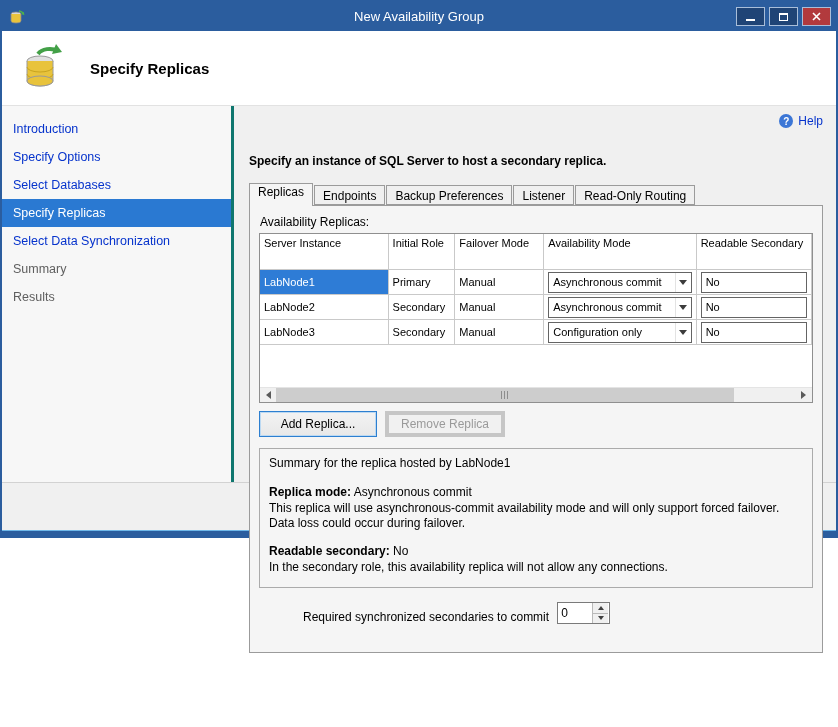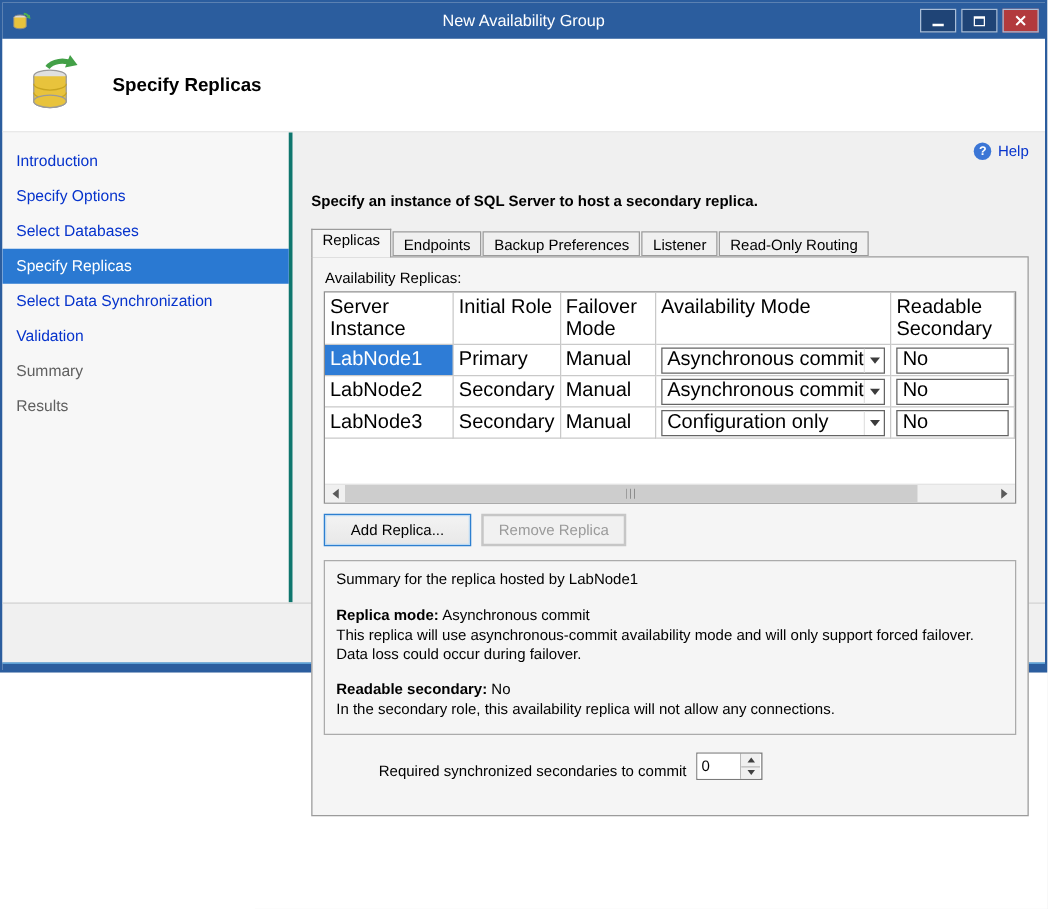--- a/index.html
+++ b/index.html
@@ -67,21 +67,21 @@
     height:23px; padding-top:0; margin-bottom:-1px;
     background:#f5f5f5; border-bottom:none; cursor:default;
   }
   .tab-panel {
     position:relative; z-index:1; border:1px solid #9b9b9b; background:#f5f5f5;
     padding:7px 9px 12px; min-height:448px;
   }
   .avail-label { font-size:12px; margin:2px 0 4px 1px; }
   
   .grid-wrap { border:1px solid #8f8f8f; background:#fff; height:170px; position:relative; overflow:hidden; }
-  table.grid { border-collapse:collapse; table-layout:fixed; font-size:16px; margin:-1px 0 4px -1px; }
+  table.grid { border-collapse:collapse; table-layout:fixed; font-size:11px; margin:-1px 0 4px -1px; }
   table.grid th {
     border:1px solid #c9c9c9; font-weight:normal; text-align:left; vertical-align:top;
     padding:3px 4px 2px; height:36px; background:#fff; white-space:normal; overflow:hidden;
   }
   table.grid td { border:1px solid #c9c9c9; height:25px; padding:0 4px; white-space:nowrap; overflow:hidden; }
   td.combo-cell { padding:1px; }
   .selected-cell { background:#2e7cd6; color:#fff; }
   .combo { height:21px; border:1px solid #646464; background:#fff; display:flex; align-items:center; cursor:pointer; }
   .combo-text { flex:1; padding-left:4px; white-space:nowrap; overflow:hidden; color:#000; }
   .combo-arrow { width:16px; align-self:stretch; display:flex; align-items:center; justify-content:center; border-left:1px solid #e3e3e3; }
@@ -91,21 +91,21 @@
   .sb-arrow { width:16px; display:flex; align-items:center; justify-content:center; cursor:pointer; }
   .sb-arrow.left::after  { content:""; border:4px solid transparent; border-right:5px solid #5a5a5a; margin-right:3px; }
   .sb-arrow.right::after { content:""; border:4px solid transparent; border-left:5px solid #5a5a5a; margin-left:3px; }
   .sb-track { flex:1; position:relative; }
   .sb-thumb { position:absolute; left:0; top:0; bottom:0; width:88%; background:#cdcdcd; display:flex; align-items:center; justify-content:center; cursor:pointer; }
   .sb-grip { width:8px; height:8px; background:repeating-linear-gradient(90deg,#8d8d8d 0 1px,transparent 1px 3px); }
   
   .grid-buttons { margin-top:8px; display:flex; gap:8px; }
   .btn {
     font-size:12px; height:26px; padding:0 12px; cursor:pointer; font-family:inherit;
-    background:linear-gradient(#f3f3f3,#e8e8e8); border:2px solid #701a75; color:#000;
+    background:linear-gradient(#f3f3f3,#e8e8e8); border:4px solid #701a75; color:#000;
   }
   .btn.add { min-width:118px; border:1px solid #2d7fd0; box-shadow:inset 0 0 0 1px #bcd9f2; }
   .btn.remove { min-width:108px; color:#9a9a9a; background:#f1f1f1; border-color:#c6c6c6; cursor:default; }
   
   .summary-box { border:1px solid #ababab; margin-top:11px; padding:7px 9px 11px; font-size:12px; line-height:1.25; }
   .summary-title { font-weight:normal; margin-bottom:14px; }
   .sum-line { margin-bottom:1px; }
   .sum-label { font-weight:bold; }
   .sum-gap { height:12px; }
   
@@ -172,21 +172,20 @@
   </div>
 
   <div class="body">
 
     <div class="sidebar">
       <div class="nav-item link">Introduction</div>
       <div class="nav-item link">Specify Options</div>
       <div class="nav-item link">Select Databases</div>
       <div class="nav-item selected">Specify Replicas</div>
       <div class="nav-item link">Select Data Synchronization</div>
-      <div class="nav-item link">Validation</div>
       <div class="nav-item disabled">Summary</div>
       <div class="nav-item disabled">Results</div>
     </div>
 
     <div class="main">
 
       <div class="help-row">
         <span class="help-icon">?</span>
         <span class="help-label">Help</span>
       </div>

